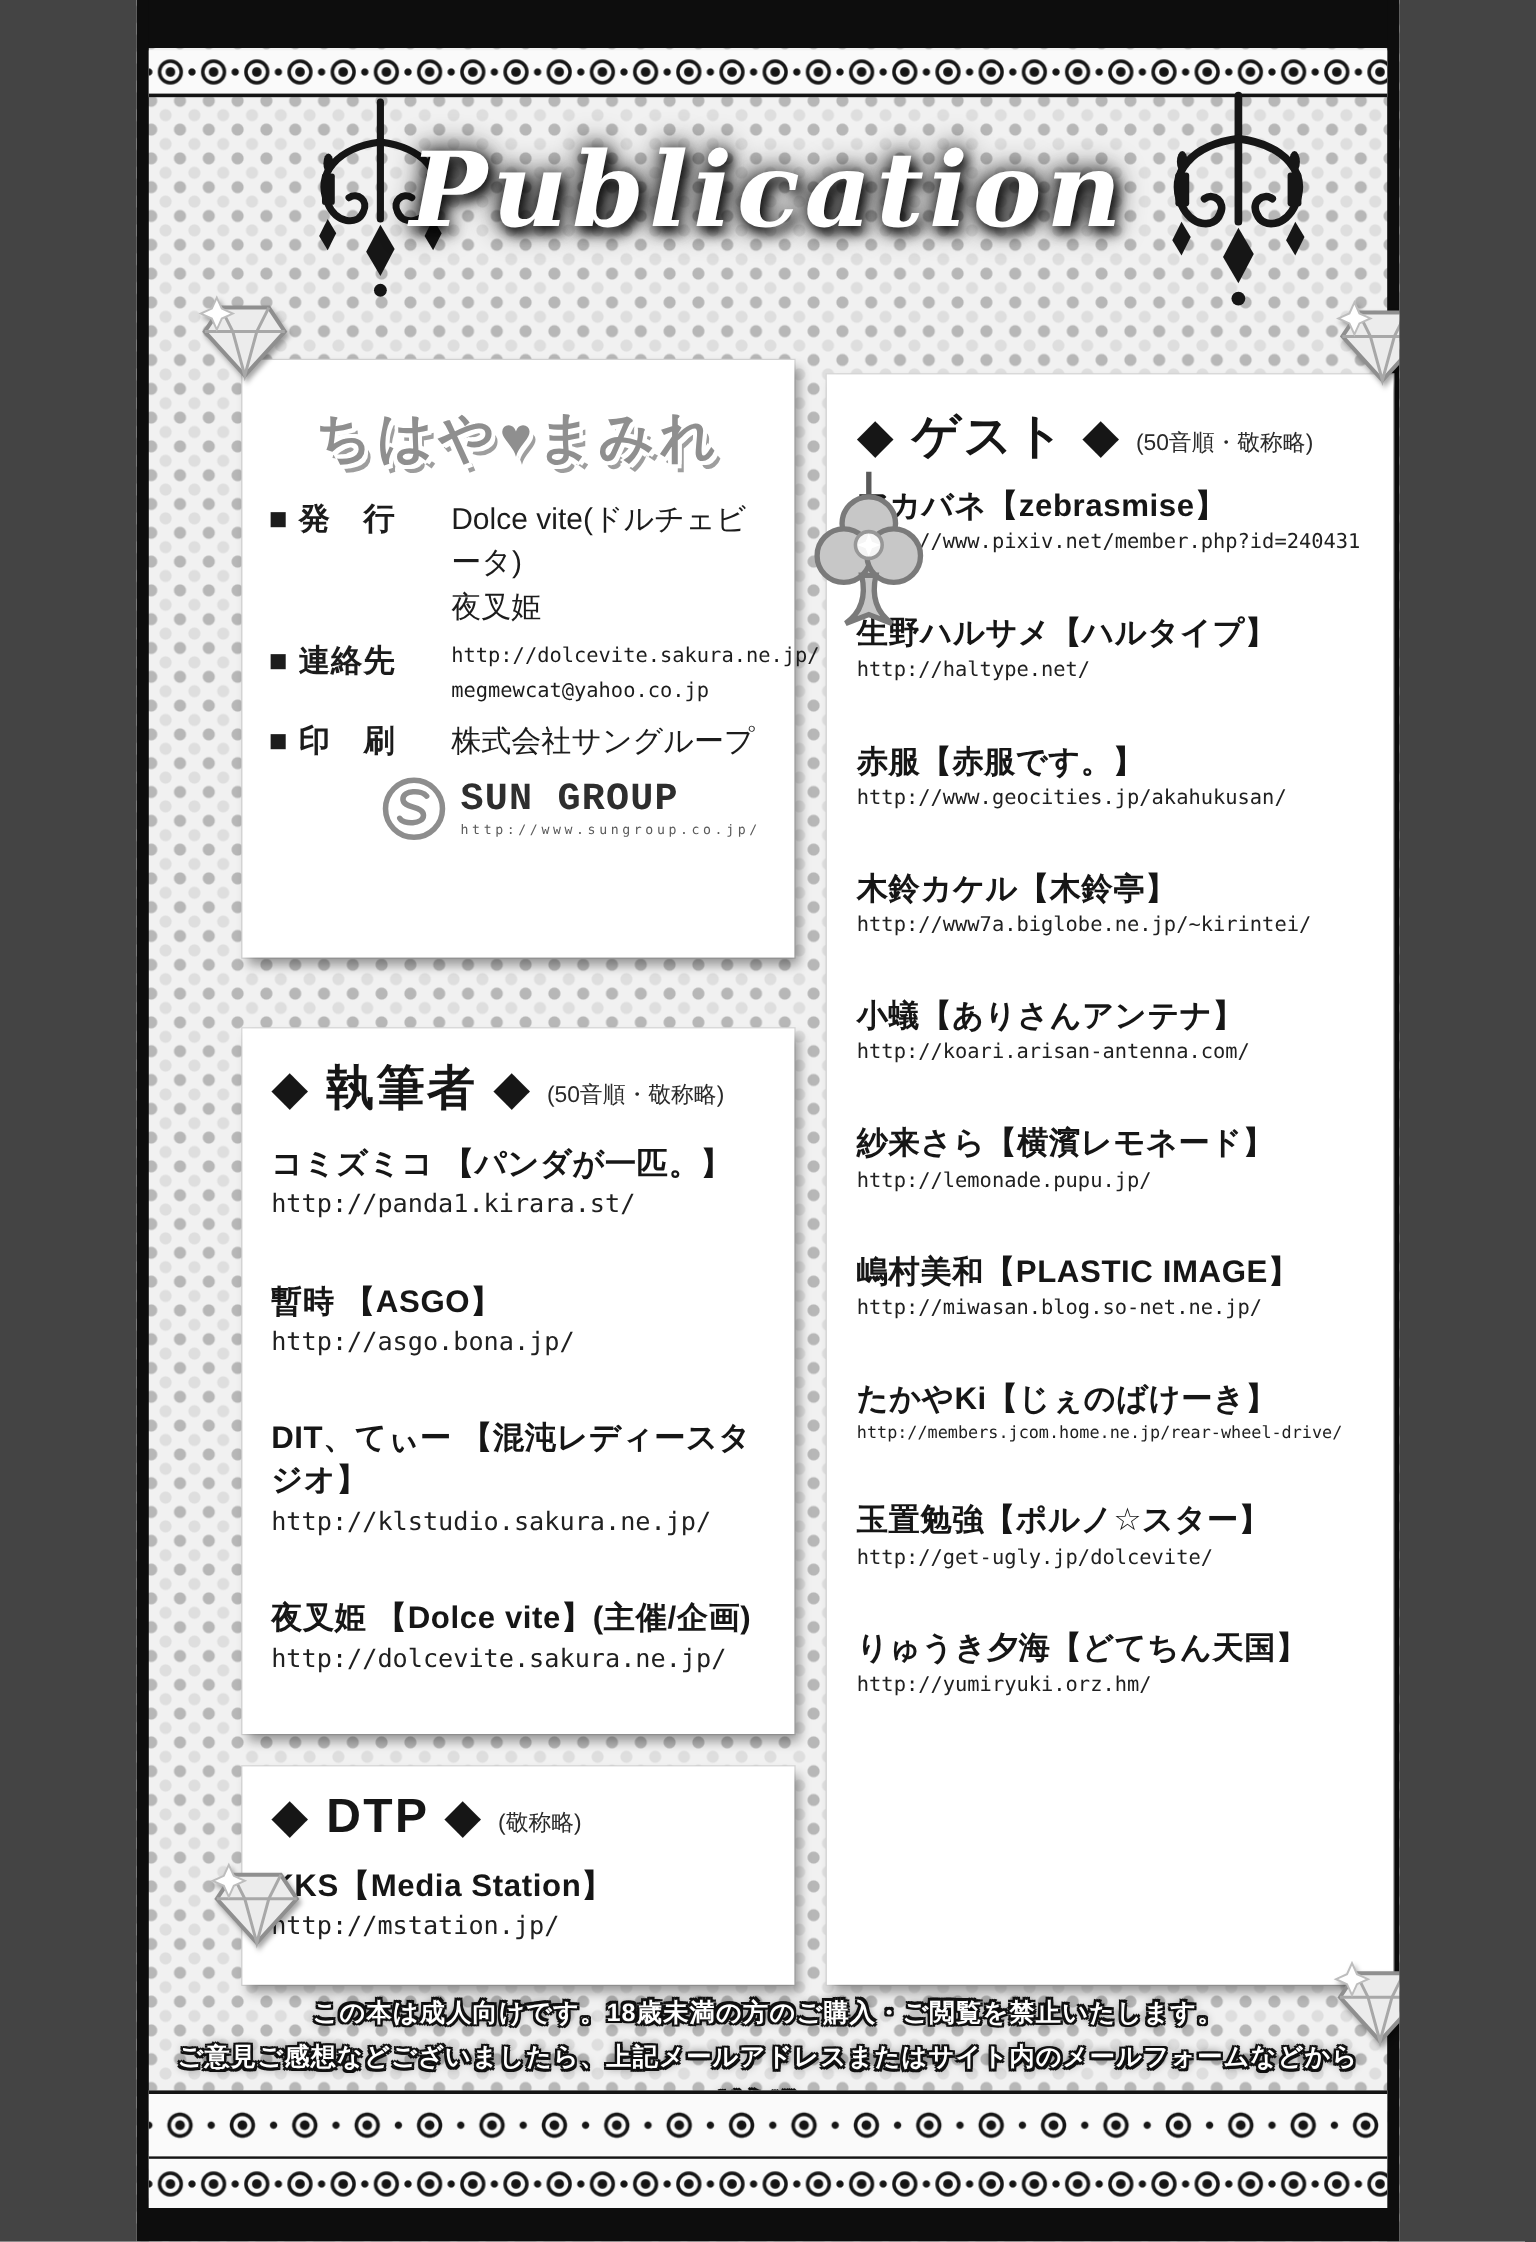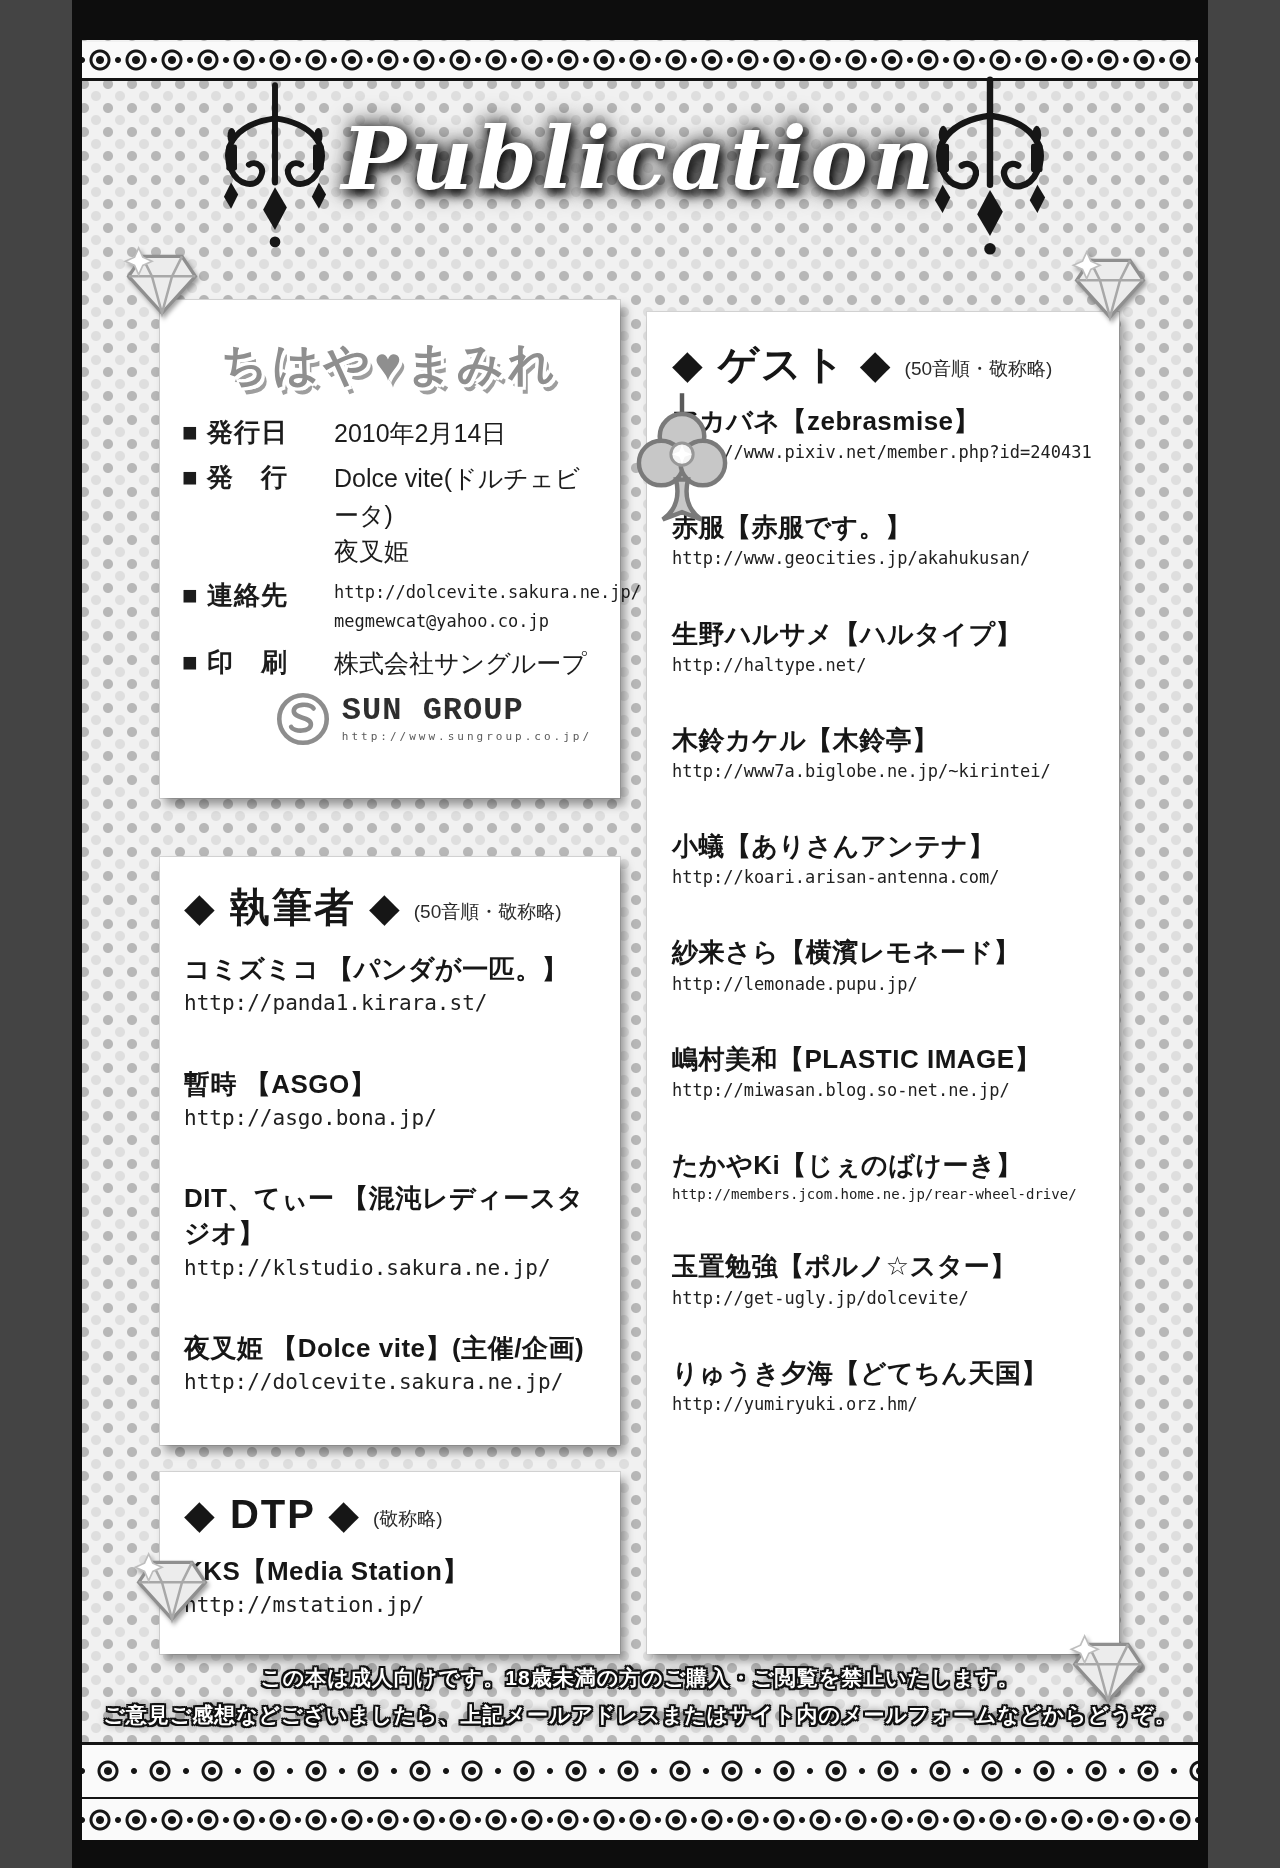--- a/index.html
+++ b/index.html
@@ -2,21 +2,21 @@
 <html><head>
 <meta charset="utf-8">
 <style>
   html,body{margin:0;padding:0;}
   body{
     font-family:"Liberation Sans","DejaVu Sans",sans-serif;
     background:#444;
   }
   .page{
     position:relative;
-    width:1136px;height:1868px;
+    width:1052px;height:1868px;
     margin:0 auto;
     overflow:hidden;
     background-color:#f1f1f1;
     background-image:
       radial-gradient(circle, #b7b7b7 4.5px, transparent 5.5px),
       radial-gradient(circle, #dedede 4.5px, transparent 5.5px);
     background-size:24px 24px,24px 24px;
     background-position:0 0,12px 12px;
   }
   
@@ -190,26 +190,20 @@
         <circle cx="60" cy="138" r="4.5"></circle>
         <path d="M23 88 l6 10 -6 12 -6 -10z"></path>
         <path d="M97 88 l6 10 -6 12 -6 -10z"></path>
       </g>
     </svg>
   </div>
 
   <div class="box box-publication">
     <div class="logo">ちはや♥まみれ</div>
 
-    <div class="info-row">
-      <span class="info-label">■ 発行日</span>
-      <div class="info-value">
-        <div class="info-line">2010年2月14日</div>
-      </div>
-    </div>
 
     <div class="info-row">
       <span class="info-label">■ 発　行</span>
       <div class="info-value">
         <div class="info-line">Dolce vite(ドルチェビータ)</div>
         <div class="info-line">夜叉姫</div>
       </div>
     </div>
 
     <div class="info-row">
@@ -278,26 +272,26 @@
   <div class="box box-guests">
     <div class="box-title-row">
       <span class="box-title">◆ ゲスト ◆</span>
       <span class="box-note">(50音順・敬称略)</span>
     </div>
     <div class="entry">
       <div class="entry-name">アカバネ【zebrasmise】</div>
       <div class="entry-url">http://www.pixiv.net/member.php?id=240431</div>
     </div>
     <div class="entry">
+      <div class="entry-name">生野ハルサメ【ハルタイプ】</div>
+      <div class="entry-url">http://haltype.net/</div>
+    </div>
+    <div class="entry">
       <div class="entry-name">赤服【赤服です。】</div>
       <div class="entry-url">http://www.geocities.jp/akahukusan/</div>
-    </div>
-    <div class="entry">
-      <div class="entry-name">生野ハルサメ【ハルタイプ】</div>
-      <div class="entry-url">http://haltype.net/</div>
     </div>
     <div class="entry">
       <div class="entry-name">木鈴カケル【木鈴亭】</div>
       <div class="entry-url">http://www7a.biglobe.ne.jp/~kirintei/</div>
     </div>
     <div class="entry">
       <div class="entry-name">小蟻【ありさんアンテナ】</div>
       <div class="entry-url">http://koari.arisan-antenna.com/</div>
     </div>
     <div class="entry">

